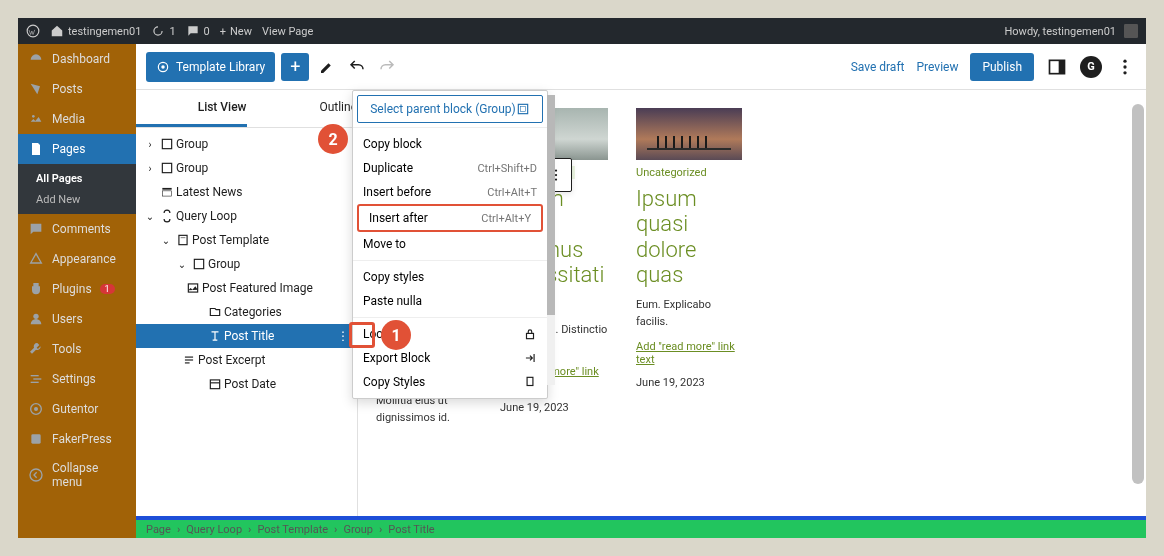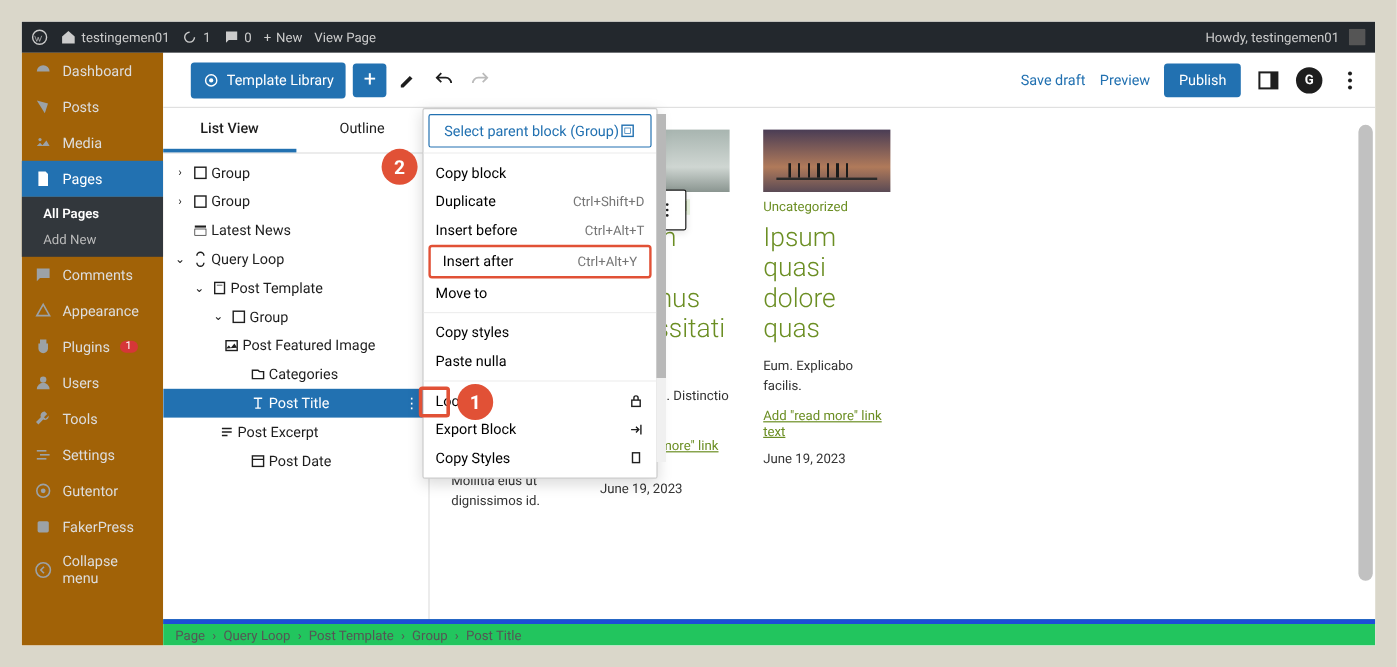--- a/index.html
+++ b/index.html
@@ -19,39 +19,39 @@
   .wpmenu .mi.current::after { content:""; position:absolute; right:-0px; border:6px solid transparent; border-right-color:#fff; transform:translateX(100%);}
   .wpmenu .sub { background: #32373c; padding: 4px 0 4px 18px; font-size: 11px; }
   .wpmenu .sub div { padding: 4px 0; color: #bbb; cursor: pointer; }
   .wpmenu svg { width: 16px; height: 16px; fill: #9ca2a7; flex-shrink: 0; }
   .badge { background: #d63638; color: #fff; border-radius: 8px; font-size: 9px; padding: 0 5px; }
 
   
   .editor { position: absolute; top: 26px; left: 118px; right: 0; bottom: 0; background: #fff; display: flex; flex-direction: column; }
   .ed-top { height: 46px; border-bottom: 1px solid #e0e0e0; display: flex; align-items: center; padding: 0 10px; justify-content: space-between; }
   .ed-top .lft { display: flex; align-items: center; gap: 6px; }
-  .tpl-lib { background: #2271b1; color: #fff; padding: 8px 10px; border-radius: 3px; font-size: 12px; display: flex; align-items: center; gap: 6px; cursor: pointer; margin-left: 13px; }
+  .tpl-lib { background: #2271b1; color: #fff; padding: 8px 10px; border-radius: 3px; font-size: 12px; display: flex; align-items: center; gap: 6px; cursor: pointer; }
   .tpl-lib svg { width:14px; height:14px; fill:#fff;}
   .add-btn { width: 28px; height: 28px; background: #2271b1; color: #fff; display: flex; align-items: center; justify-content: center; border-radius: 3px; font-size: 18px; cursor: pointer; }
   .tool-ic { width: 24px; height: 24px; display:flex; align-items:center; justify-content:center; color:#1e1e1e; cursor:pointer;}
   .tool-ic svg{width:18px;height:18px;fill:currentColor;}
   .ed-top .rgt { display: flex; align-items: center; gap: 12px; font-size: 12px; }
   .ed-top .rgt .link { color: #2271b1; cursor: pointer; }
   .pubbtn { background: #2271b1; color: #fff; padding: 7px 12px; border-radius: 3px; cursor: pointer; }
   .ed-top .ic { width:22px; height:22px; cursor:pointer; display:flex;align-items:center;justify-content:center; color:#1e1e1e;}
   .ed-top .ic svg{width:20px;height:20px;fill:currentColor;}
   .gut-ic{ width:22px;height:22px; border-radius:50%; background:#1e1e1e; color:#fff; display:flex;align-items:center;justify-content:center;font-size:11px;font-weight:bold;}
 
   
   .ed-body { flex: 1; display: flex; position: relative; }
 
   
   .listview { width: 222px; border-right: 1px solid #e0e0e0; display: flex; flex-direction: column; font-size: 12px; color: #1e1e1e; }
   .lv-tabs { display: flex; border-bottom: 1px solid #e0e0e0; }
-  .lv-tabs div { flex: 1; text-align: center; padding: 10px 0; cursor: pointer; }
+  .lv-tabs div { flex: 1; text-align: right; padding: 10px 0; cursor: pointer; }
   .lv-tabs .act { border-bottom: 3px solid #2271b1; font-weight: 500; }
   .lv-tree { flex: 1; overflow: auto; padding-top: 4px; }
   .lv-row { display: flex; align-items: center; height: 24px; cursor: pointer; position: relative; padding-right: 4px;}
   .lv-row .chev { width: 16px; text-align: center; color: #1e1e1e; font-size:10px;}
   .lv-row .ricon { width: 18px; display: flex; align-items: center; justify-content: center; }
   .lv-row .ricon svg{width:14px;height:14px;fill:#1e1e1e;}
   .lv-row.selected { background: #2271b1; color: #fff; }
   .lv-row.selected .ricon svg{fill:#fff;}
   .lv-row .drag{ margin-left:auto; padding:0 4px; cursor:pointer;}
 

